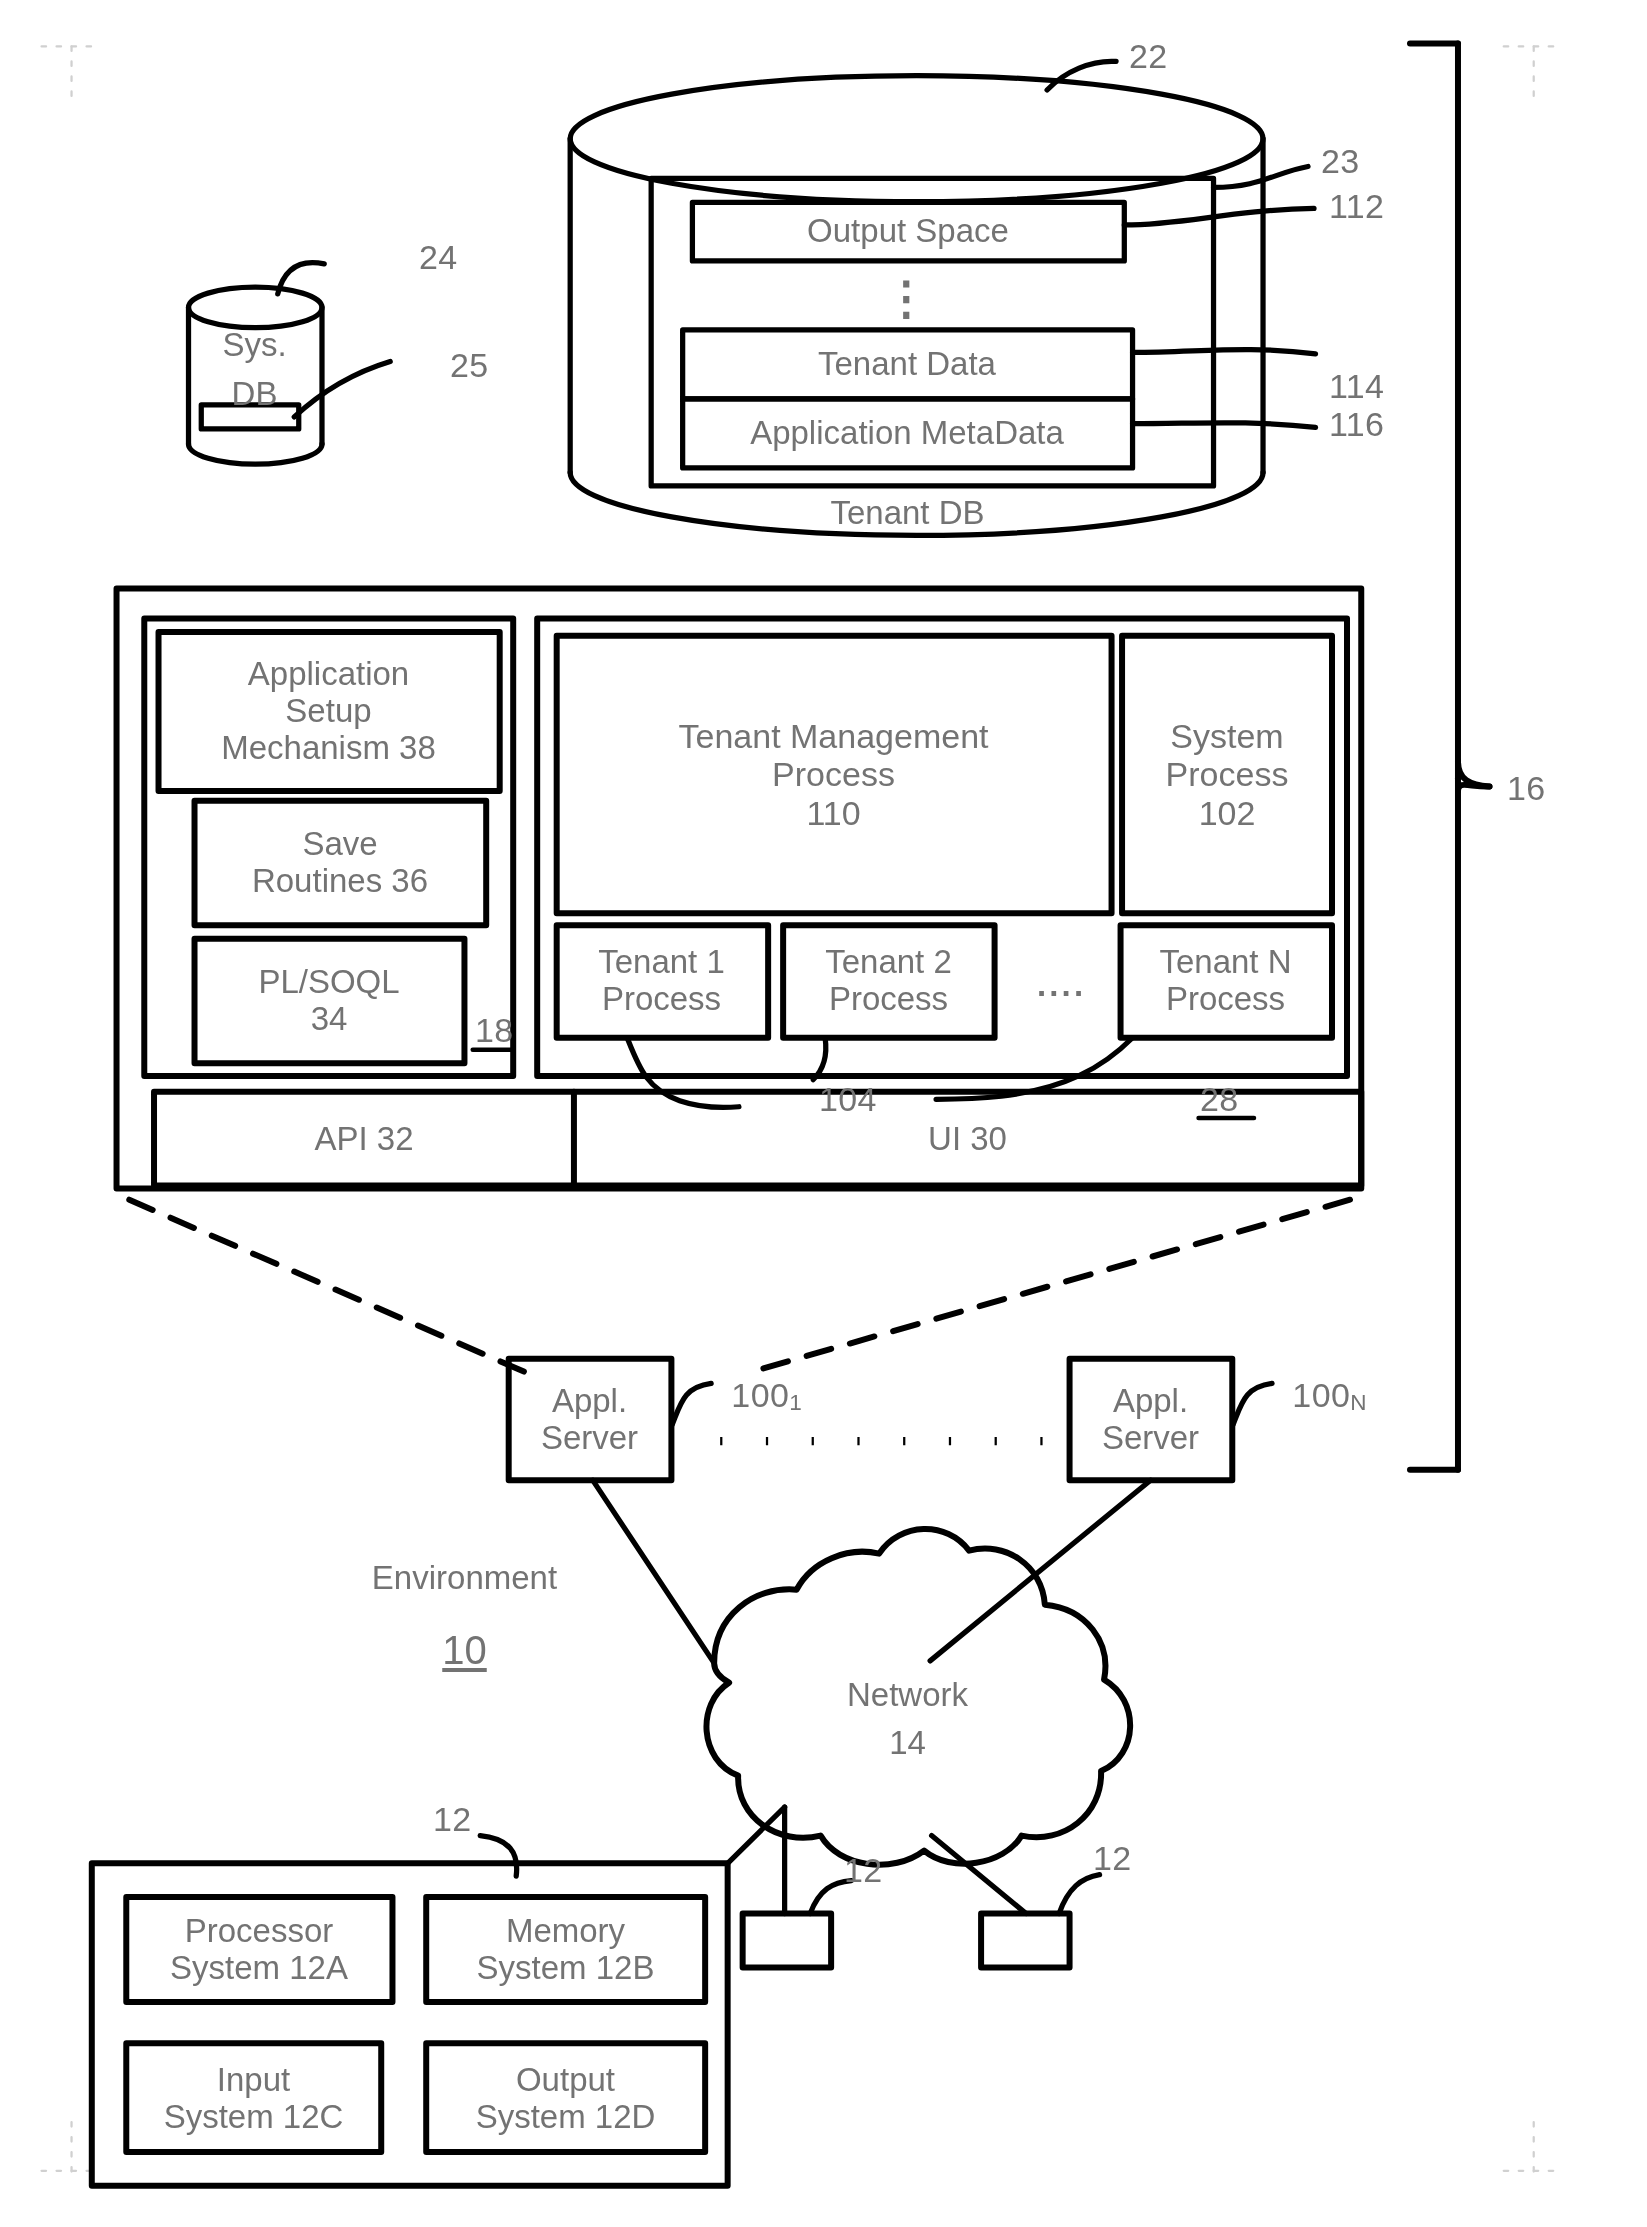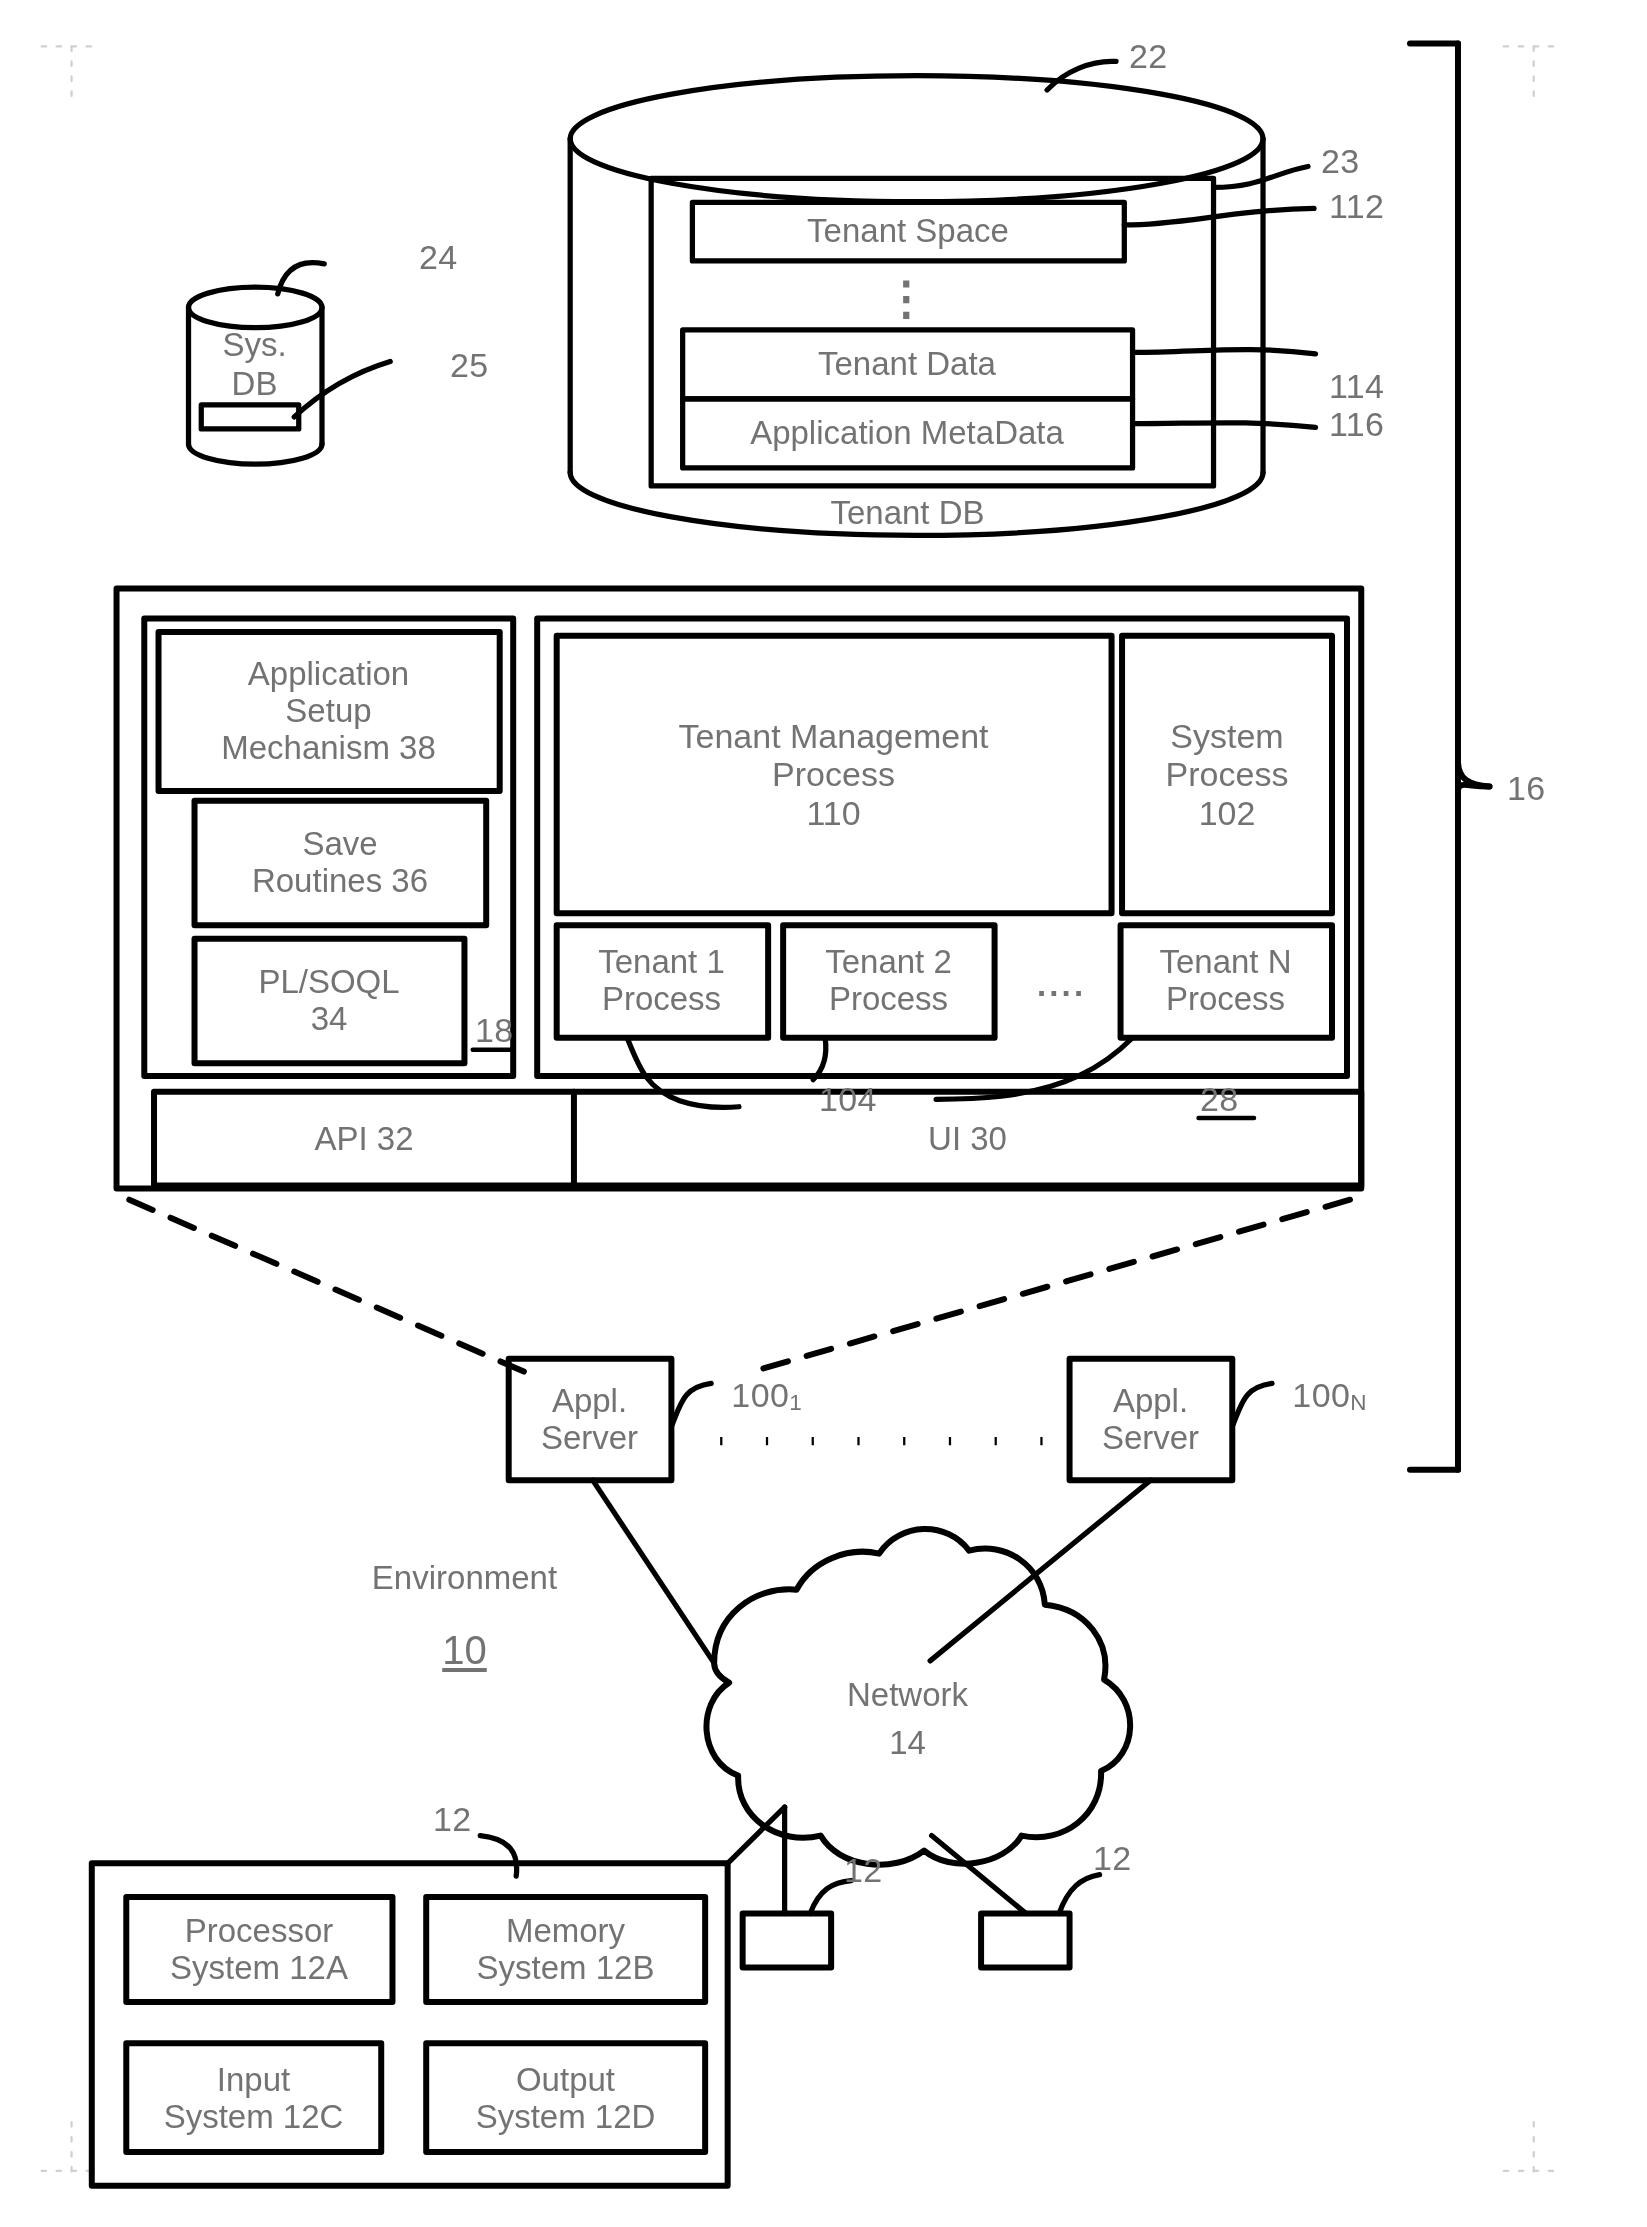--- a/index.html
+++ b/index.html
@@ -274,35 +274,35 @@
         <path d="M 1080 2552 C 1092 2520 1110 2510 1135 2508"></path>
         <path d="M 1412 2552 C 1424 2518 1442 2504 1466 2500"></path>
       </g>
 
     </g>
   </svg>
 
   <div class="lbl ref" style="left:1129px; top:37px;">22</div>
   <div class="lbl ref" style="left:1321px; top:142px;">23</div>
 
-  <div class="lbl box-text ctr" style="left:692px; top:202px; width:432px; height:58px;">Tenant Space</div>
+  <div class="lbl box-text ctr" style="left:692px; top:202px; width:432px; height:58px;">Output Space</div>
   <div class="lbl ref" style="left:1329px; top:187px;">112</div>
 
   <div class="lbl ctr" style="left:862px; top:276px; width:90px; height:45px; font-size:46px; font-weight:bold; letter-spacing:1.5px;">⋮</div>
 
   <div class="lbl box-text ctr" style="left:682px; top:330px; width:450px; height:69px;">Tenant Data</div>
   <div class="lbl ref" style="left:1329px; top:331px;margin-top:36px;">114</div>
 
   <div class="lbl box-text ctr" style="left:682px; top:399px; width:450px; height:69px;">Application MetaData</div>
   <div class="lbl ref" style="left:1329px; top:405px;">116</div>
 
   <div class="lbl box-text ctr" style="left:720px; top:492px; width:375px; height:42px;">Tenant DB</div>
 
   <div class="lbl box-text ctr" style="left:188px; top:326px; width:133px; height:39px;">Sys.</div>
-  <div class="lbl box-text ctr" style="left:188px; top:365px; width:133px; height:39px;">DB</div>
+  <div class="lbl box-text ctr" style="left:188px; top:375px; width:133px; height:39px;">DB</div>
   <div class="lbl ref" style="left:387px; top:238px;margin-left:32px;">24</div>
   <div class="lbl ref" style="left:450px; top:346px;">25</div>
 
   <div class="lbl ref" style="left:1507px; top:769px;">16</div>
 
   <div class="lbl box-text ctr" style="left:158px; top:632px; width:341px; height:159px; white-space:pre-line;">Application
 Setup
 Mechanism 38</div>
   <div class="lbl box-text ctr" style="left:194px; top:801px; width:292px; height:124px; white-space:pre-line;">Save
 Routines 36</div>

